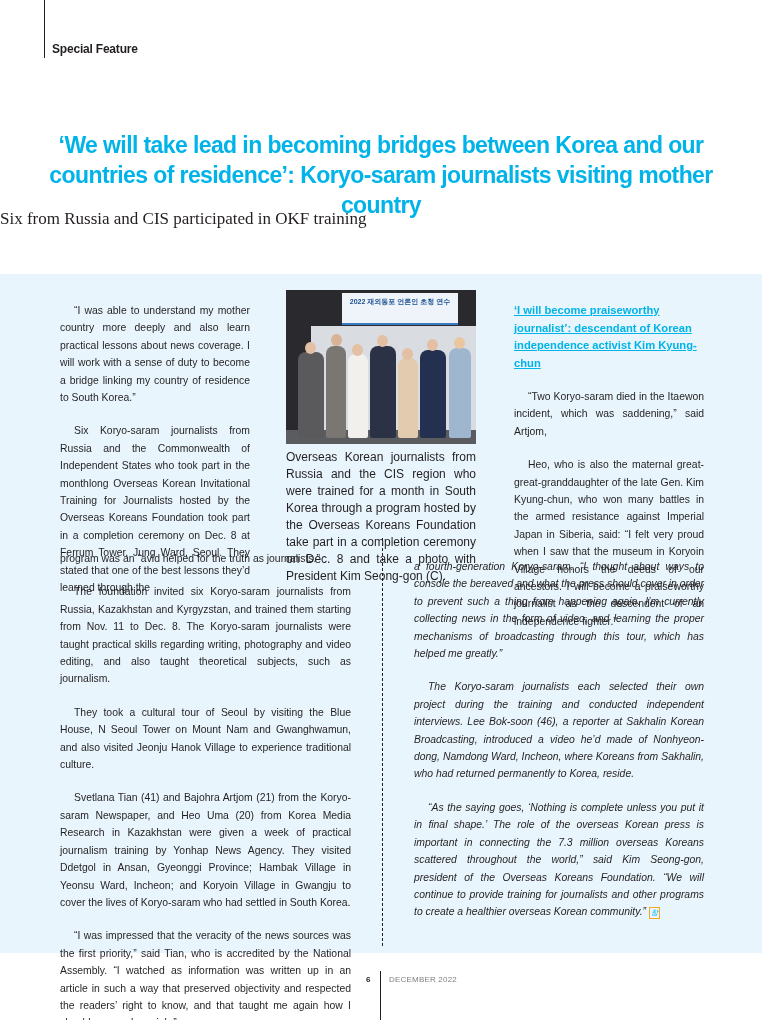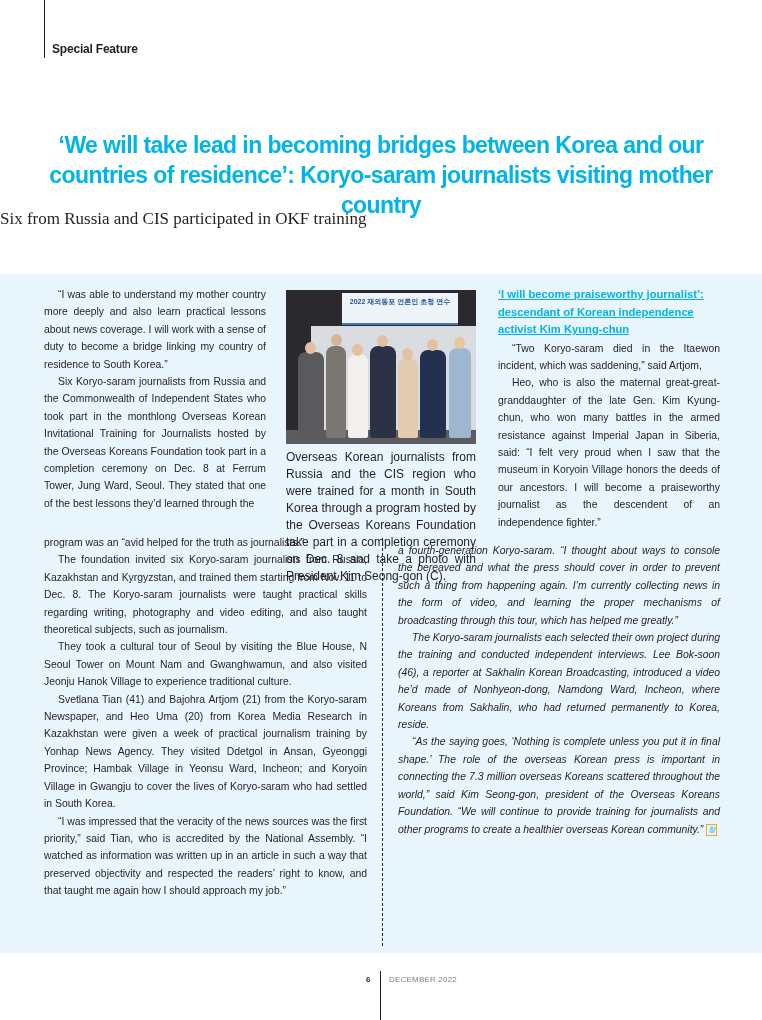--- a/index.html
+++ b/index.html
@@ -26,21 +26,21 @@
     font-size: 17px; color: #231f20;
   }
   .body-area {
     position: absolute; left: 0; right: 0; top: 274px; height: 679px;
     background: #e8f5fd;
   }
   .col {
     position: absolute; font-size: 10.4px; line-height: 17.4px;
     text-align: justify; color: #231f20;
   }
-  .col p { margin: 0; text-indent: 14px; }
+  .col p { margin: 16px; text-indent: 14px; }
   .col-left-top { left: 44px; top: 286px; width: 222px; }
   .col-left-bottom { left: 44px; top: 534px; width: 323px; }
   .col-right-top { left: 498px; top: 286px; width: 222px; }
   .col-right-bottom { left: 398px; top: 542px; width: 322px; font-style: italic; }
   .subtitle-blue {
     color: #00b3e8; font-weight: bold; font-size: 11.2px; line-height: 17.5px;
     text-indent: 0 !important; text-align: left; margin-bottom: 1px !important; text-decoration: underline;
   }
   .photo {
     position: absolute; left: 286px; top: 290px; width: 190px; height: 154px;

